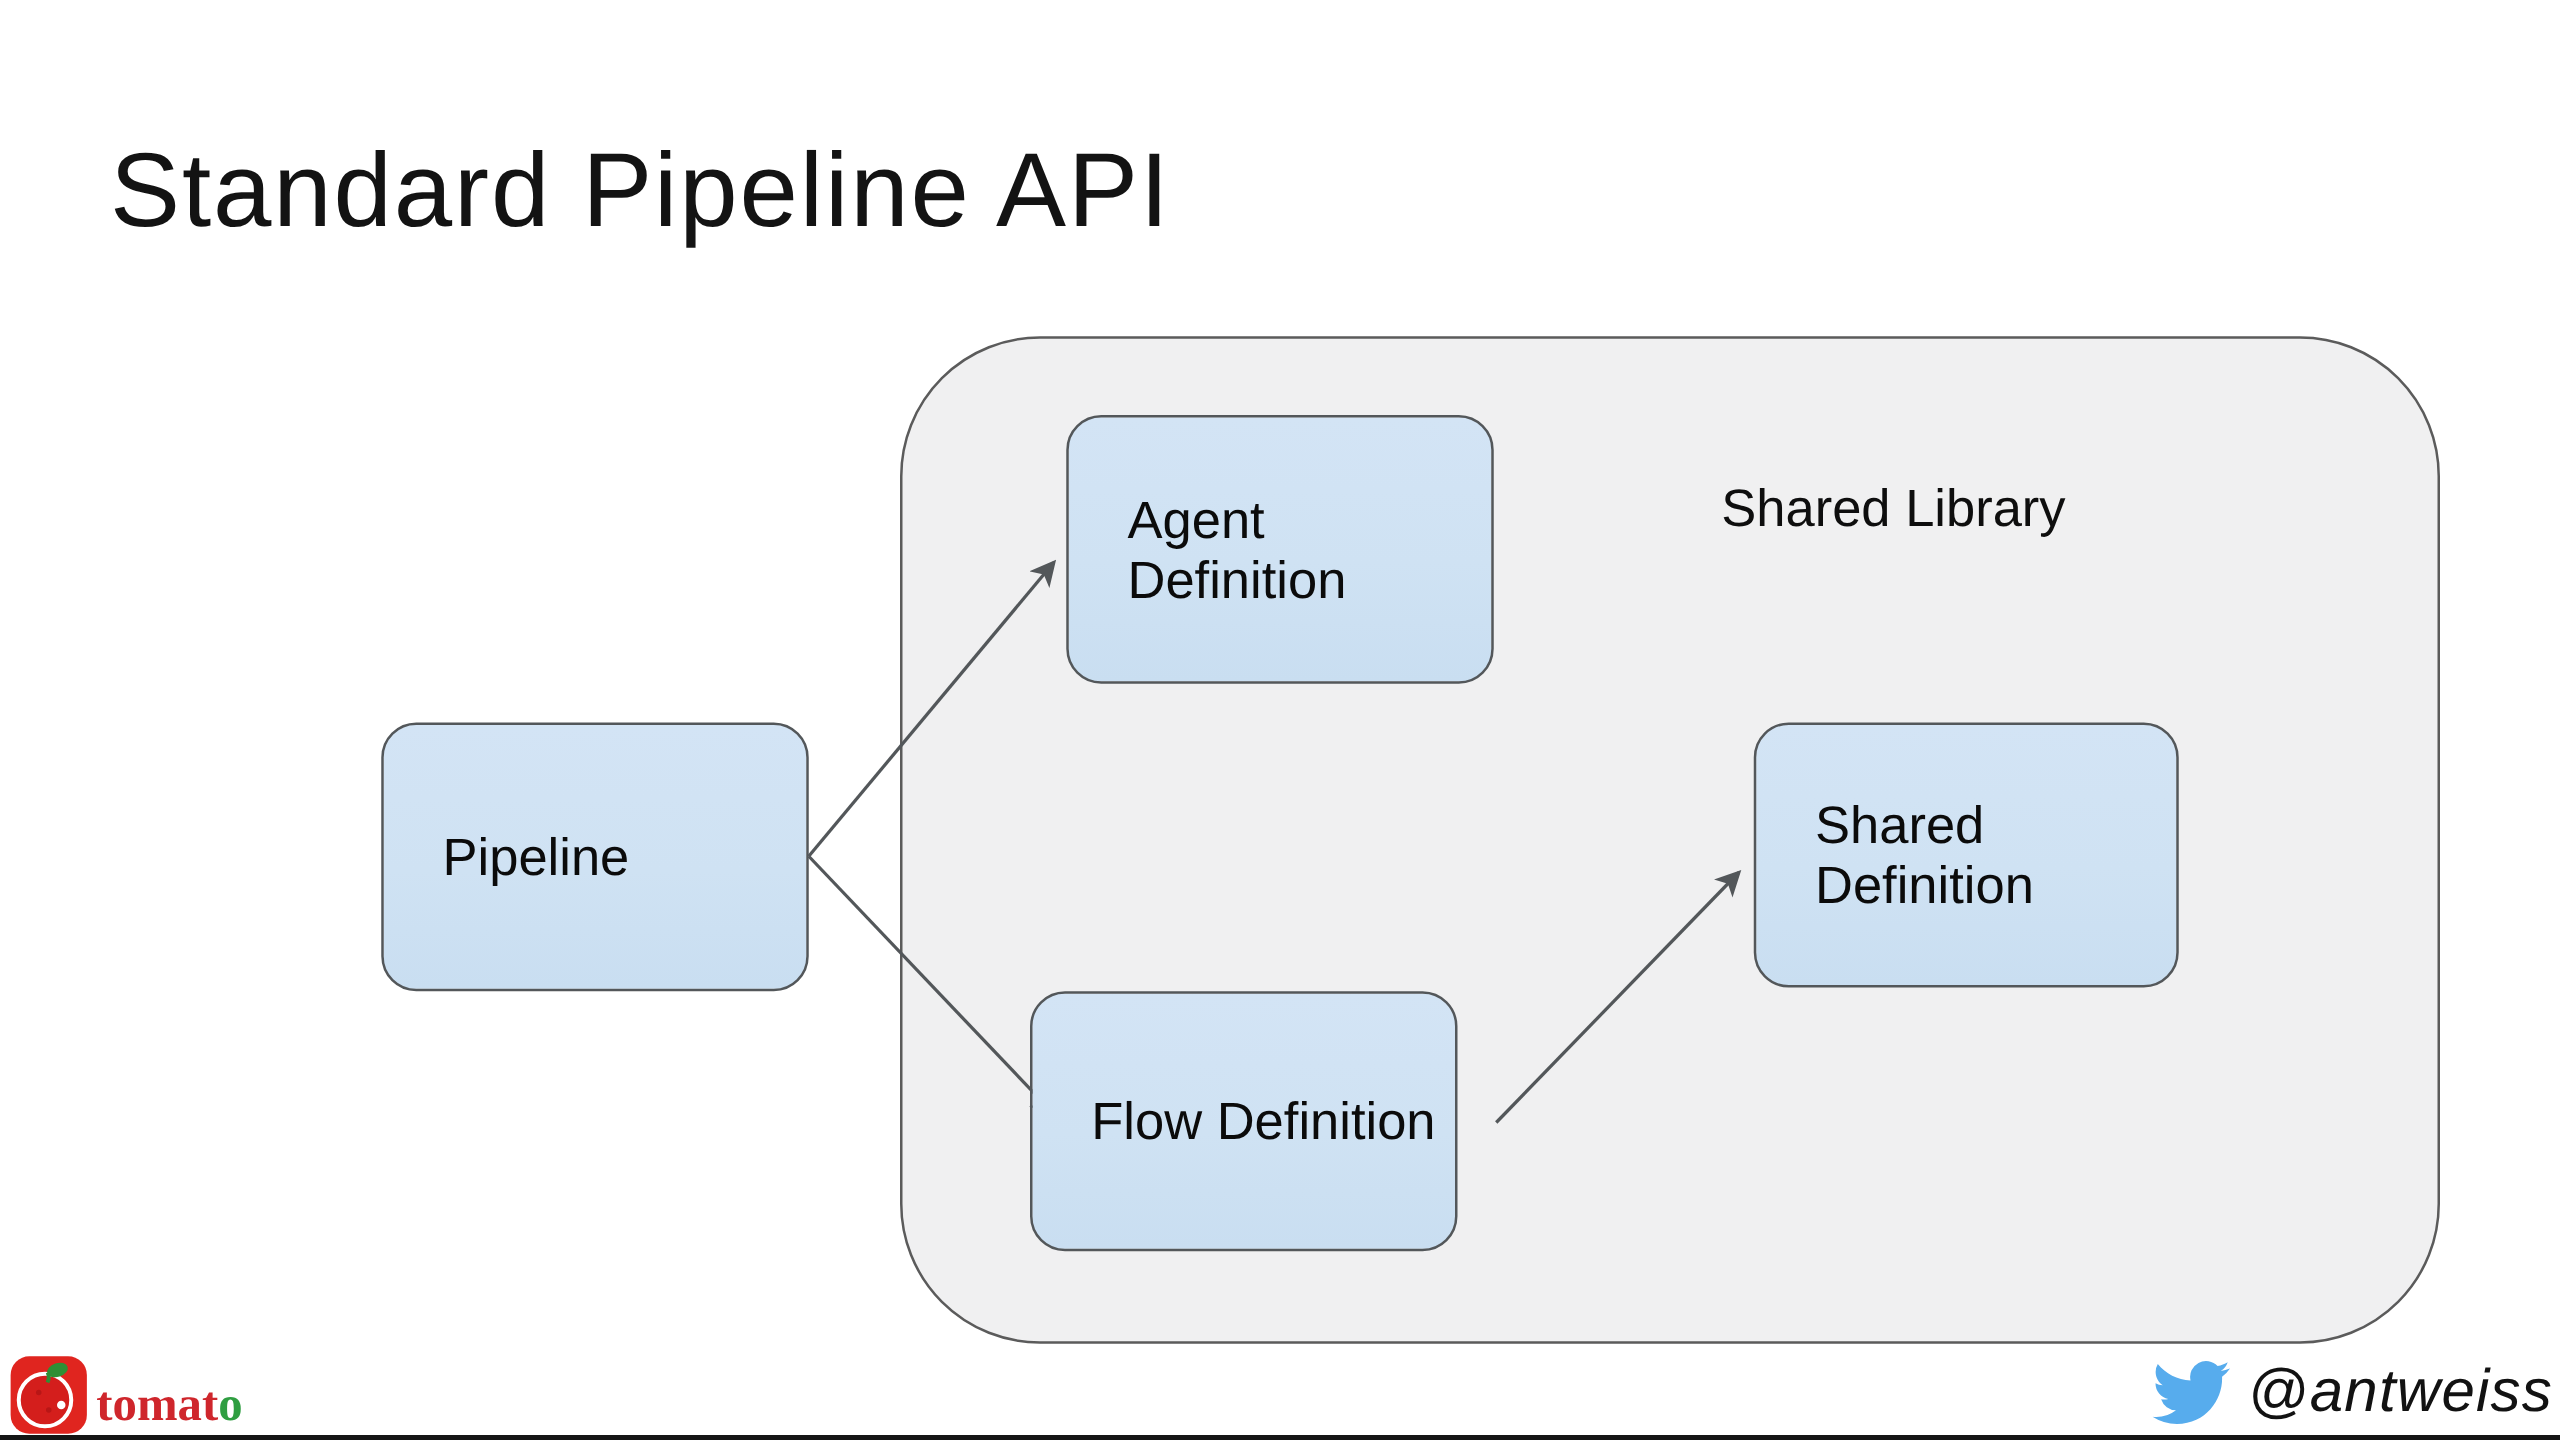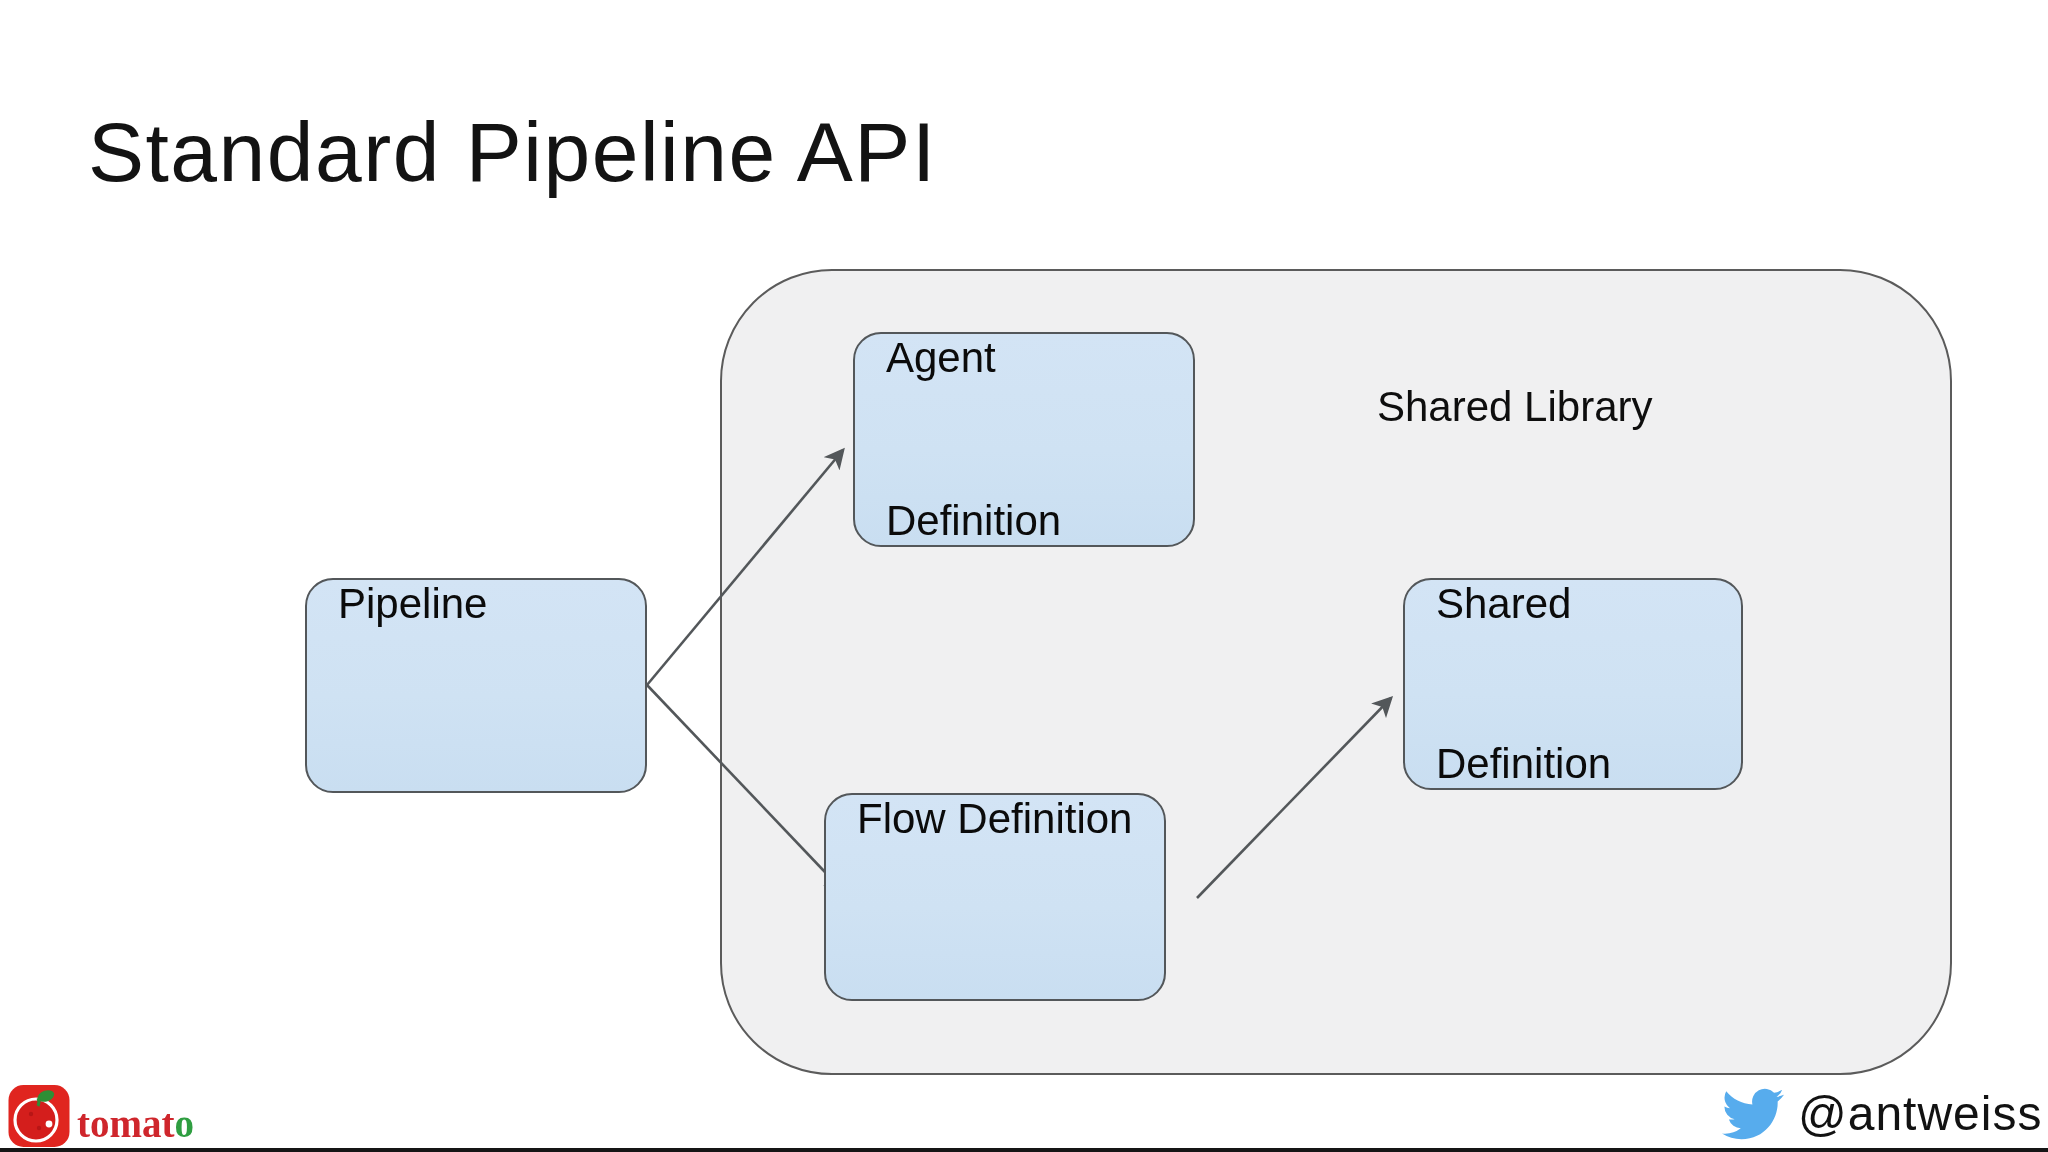--- a/index.html
+++ b/index.html
@@ -57,23 +57,23 @@
 
   
   .node {
     position: absolute;
     box-sizing: border-box;
     background: linear-gradient(180deg, #d3e4f5 0%, #cfe2f3 55%, #c9def1 100%);
     border: 2px solid #53575a;
     border-radius: 28px;
     display: flex;
     flex-direction: column;
-    justify-content: space-between;
+    justify-content: center;
     align-items: flex-start;
-    padding-left: 31px;
+    padding-left: 47px;
     padding-right: 18px;
     font-size: 42px;
     line-height: 48px;
     color: #0b0b0b;
   }
   .node .node-line { white-space: nowrap; }
   .node-pipeline { left: 305px; top: 578px; width: 342px; height: 215px; }
   .node-agent    { left: 853px; top: 332px; width: 342px; height: 215px; }
   .node-flow     { left: 824px; top: 793px; width: 342px; height: 208px; }
   .node-model    { left: 1403px; top: 578px; width: 340px; height: 212px; }
@@ -106,20 +106,21 @@
     top: 1086px;
     display: flex;
     align-items: center;
   }
   .twitter-handle {
     margin-left: 14px;
     font-size: 48px;
     letter-spacing: 1px;
     color: #121212;
     white-space: nowrap;
+    font-style: italic;
   }
 
   .bottom-bar {
     position: absolute;
     left: 0; right: 0; bottom: 0;
     height: 4px;
     background: #151515;
   }
 </style>
 </head>

